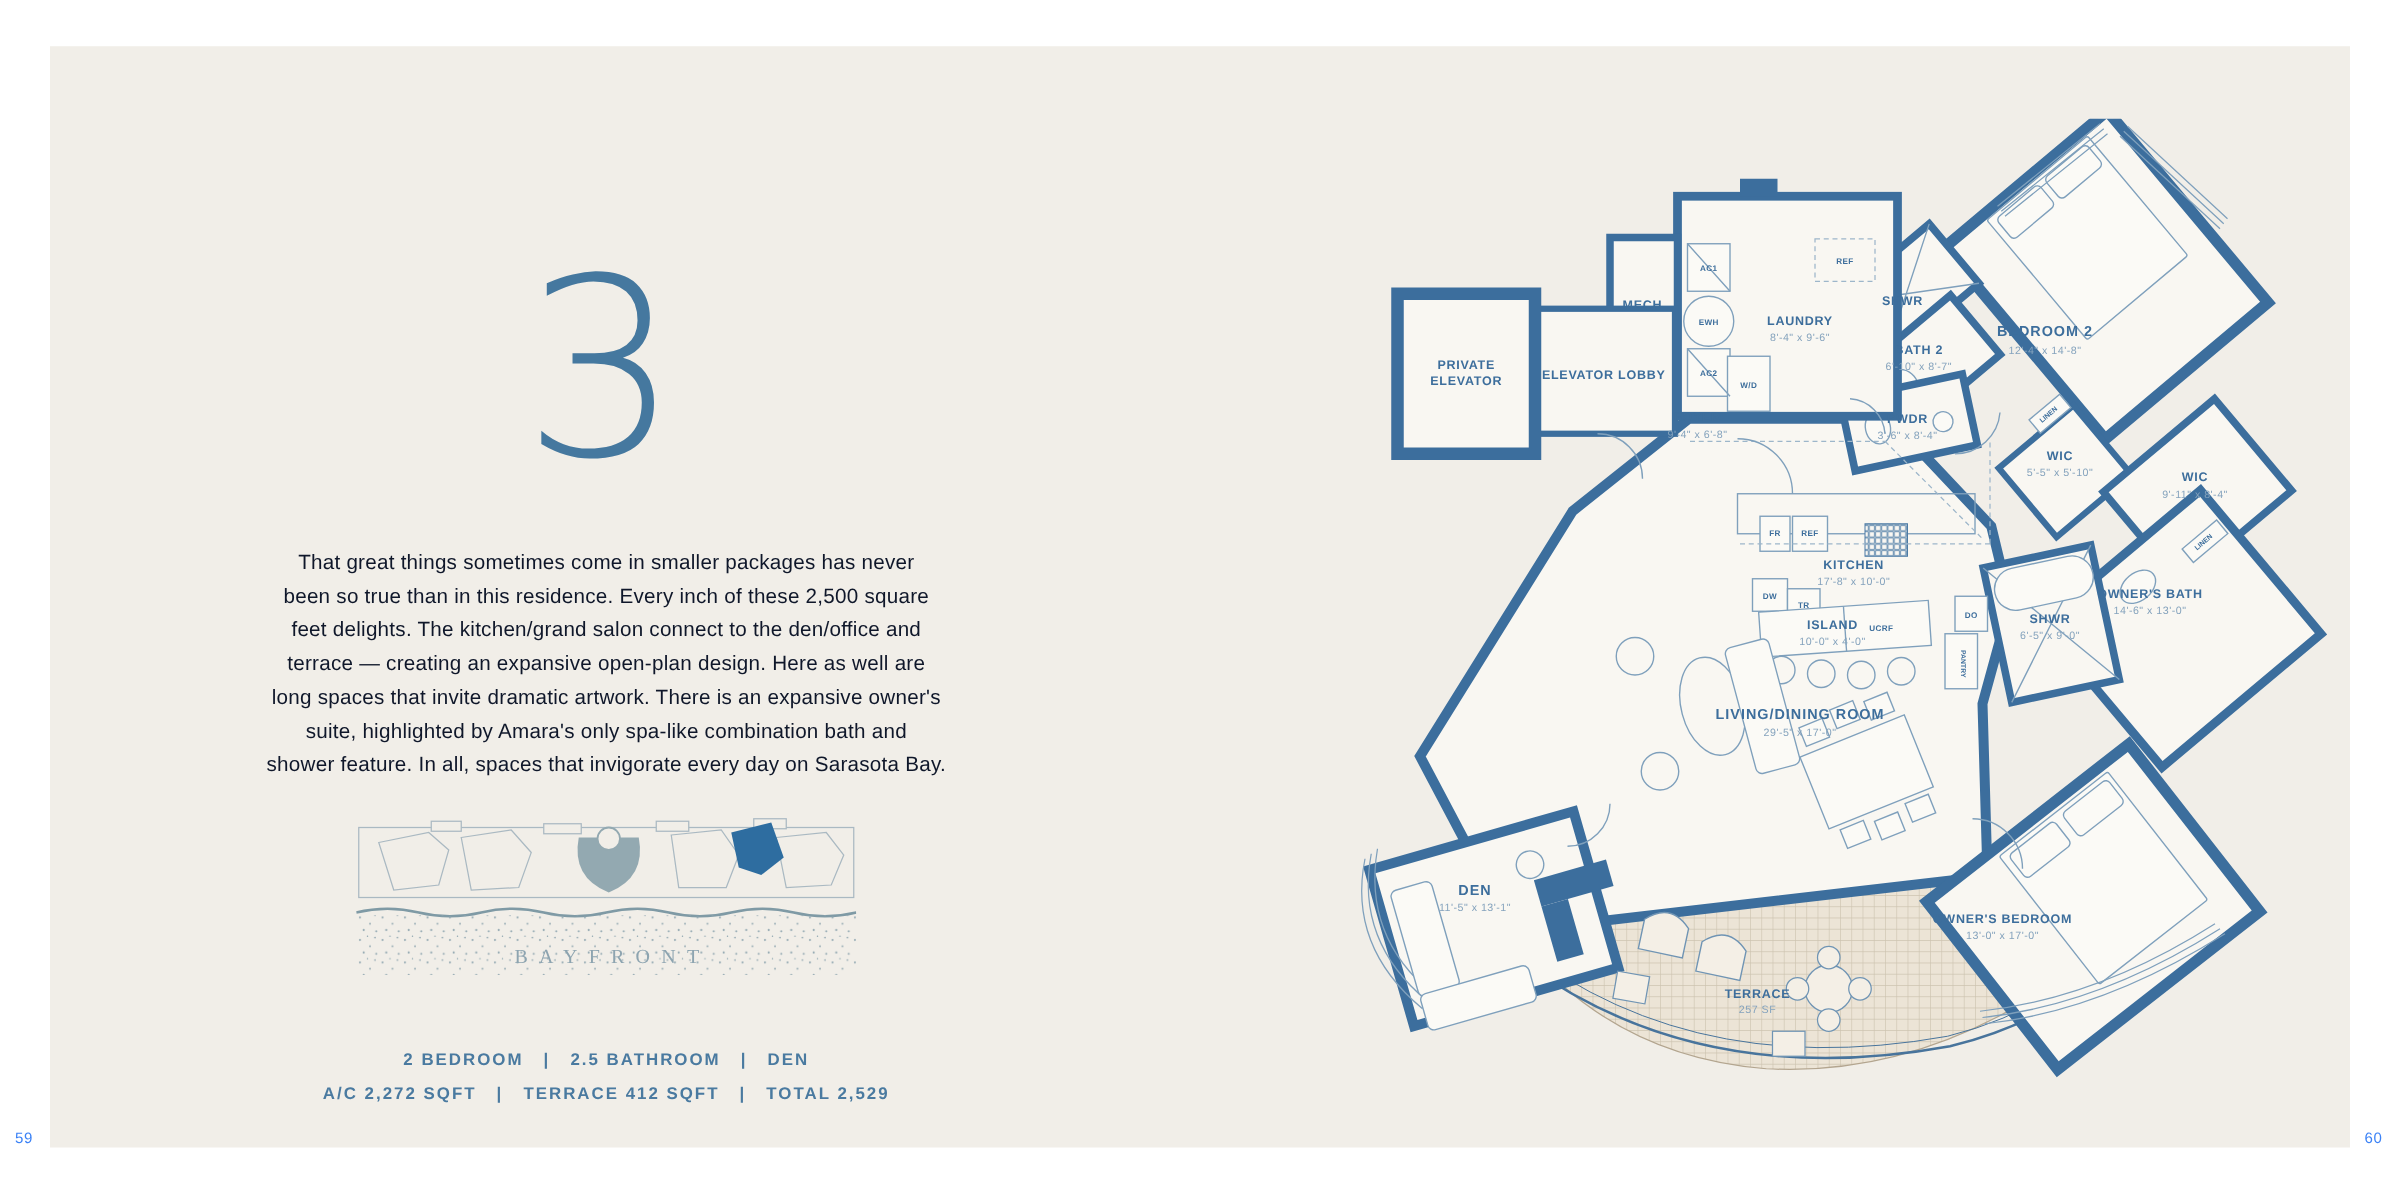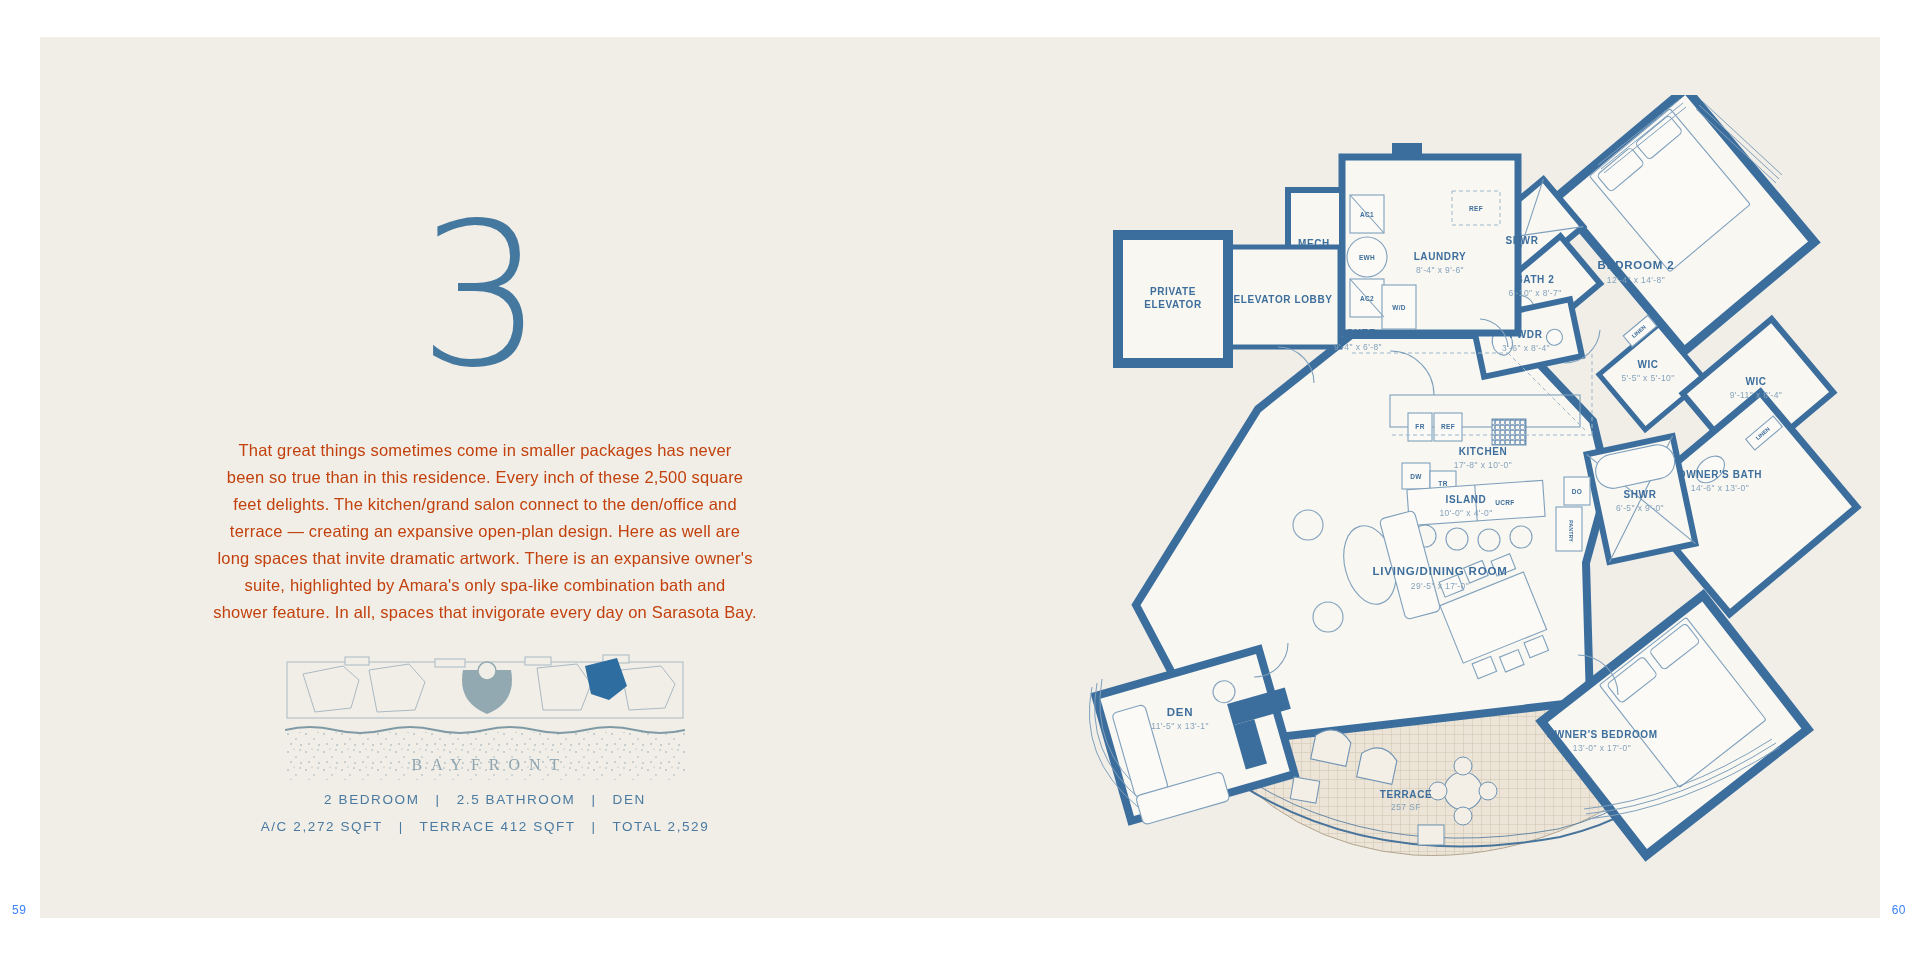--- a/index.html
+++ b/index.html
@@ -19,29 +19,30 @@
 
   
   .big-number{
     position:absolute;left:331px;top:188px;width:300px;height:230px;
     text-align:center;font-family:"DejaVu Sans",sans-serif;
     font-weight:200;font-size:198px;line-height:215px;color:#45789f;
   }
   .description{
     position:absolute;left:195px;top:437px;width:580px;
     text-align:center;white-space:pre-line;
-    font-size:16.5px;line-height:27px;color:#c2410c;letter-spacing:.2px;
+    font-size:16.5px;line-height:27px;color:#0f172a;letter-spacing:.2px;
   }
   .site-plan{
     position:absolute;left:285px;top:640px;width:400px;height:140px;
   }
   .specs{
     position:absolute;left:185px;width:600px;text-align:center;
-    white-space:pre;color:#4a7aa0;font-size:13.5px;font-weight:400;
+    white-space:pre;color:#4a7aa0;font-size:13.5px;font-weight:700;
     letter-spacing:1.6px;
+    margin-top:48px;
   }
   .specs-1{top:792px;}
   .specs-2{top:819px;}
 
   
   .floor-plan{position:absolute;left:1040px;top:95px;width:870px;height:790px;}
 
   svg text{font-family:"Liberation Sans",sans-serif;}
   .rl{font-size:10px;font-weight:700;fill:#3d6e9c;letter-spacing:.6px;text-anchor:middle;}
   .rlg{font-size:11.5px;font-weight:700;fill:#3d6e9c;letter-spacing:.8px;text-anchor:middle;}

